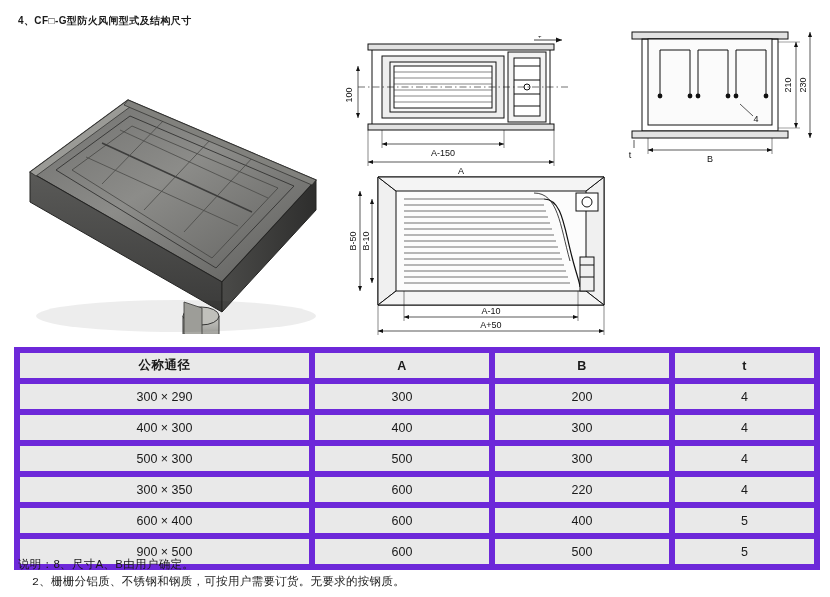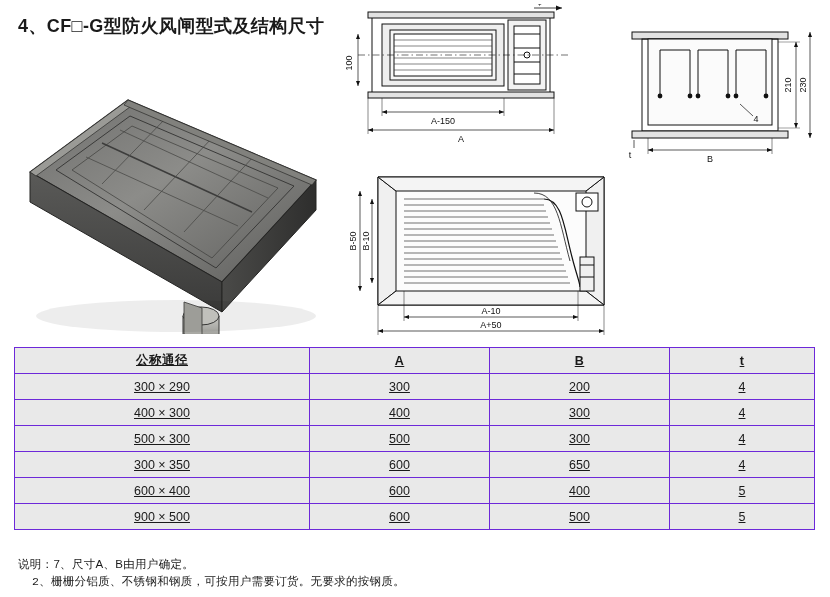--- a/index.html
+++ b/index.html
@@ -18,60 +18,59 @@
   .page {
     position: relative;
     width: 830px;
     height: 597px;
   }
   
   .heading {
     position: absolute;
     left: 18px;
     top: 14px;
-    font-size: 18px;
+    font-size: 10px;
     font-weight: bold;
     letter-spacing: 0.4px;
     white-space: nowrap;
   }
   
   .photo-wrap {
     position: absolute;
     left: 16px;
     top: 44px;
     width: 320px;
     height: 290px;
   }
   
   .drawing {
     position: absolute;
   }
-  #dwg-top-left { left: 338px; top: 4px; width: 250px; height: 145px; }
+  #dwg-top-left { left: 338px; top: 36px; width: 250px; height: 145px; }
   #dwg-top-right { left: 620px; top: 20px; width: 200px; height: 145px; }
   #dwg-bottom { left: 348px; top: 165px; width: 300px; height: 180px; }
 
   
   .spec-table {
     position: absolute;
     left: 14px;
     top: 347px;
     width: 800px;
     border-collapse: collapse;
     table-layout: fixed;
     background: #e9e9e9;
   }
   .spec-table th, .spec-table td {
-    border: 1px solid #6d28d9;
+    border: 6px solid #6d28d9;
     height: 25px;
     text-align: center;
     font-size: 12.5px;
     font-weight: normal;
     color: #1a1a1a;
     padding: 0;
-    text-decoration: underline;
   }
   .spec-table th {
     font-weight: bold;
     letter-spacing: 0.5px;
   }
   .spec-table col.c0 { width: 295px; }
   .spec-table col.c1 { width: 180px; }
   .spec-table col.c2 { width: 180px; }
   .spec-table col.c3 { width: 145px; }
 
@@ -353,36 +352,36 @@
       </tr>
       <tr>
         <td>500 × 300</td>
         <td>500</td>
         <td>300</td>
         <td>4</td>
       </tr>
       <tr>
         <td>300 × 350</td>
         <td>600</td>
-        <td>650</td>
+        <td>220</td>
         <td>4</td>
       </tr>
       <tr>
         <td>600 × 400</td>
         <td>600</td>
         <td>400</td>
         <td>5</td>
       </tr>
       <tr>
         <td>900 × 500</td>
         <td>600</td>
         <td>500</td>
         <td>5</td>
       </tr>
     </tbody>
   </table>
 
   <div class="notes">
-    <div>说明：7、尺寸A、B由用户确定。</div>
+    <div>说明：8、尺寸A、B由用户确定。</div>
     <div class="note-2">2、栅栅分铝质、不锈钢和钢质，可按用户需要订货。无要求的按钢质。</div>
   </div>
 
 </div>
 
 </body></html>

